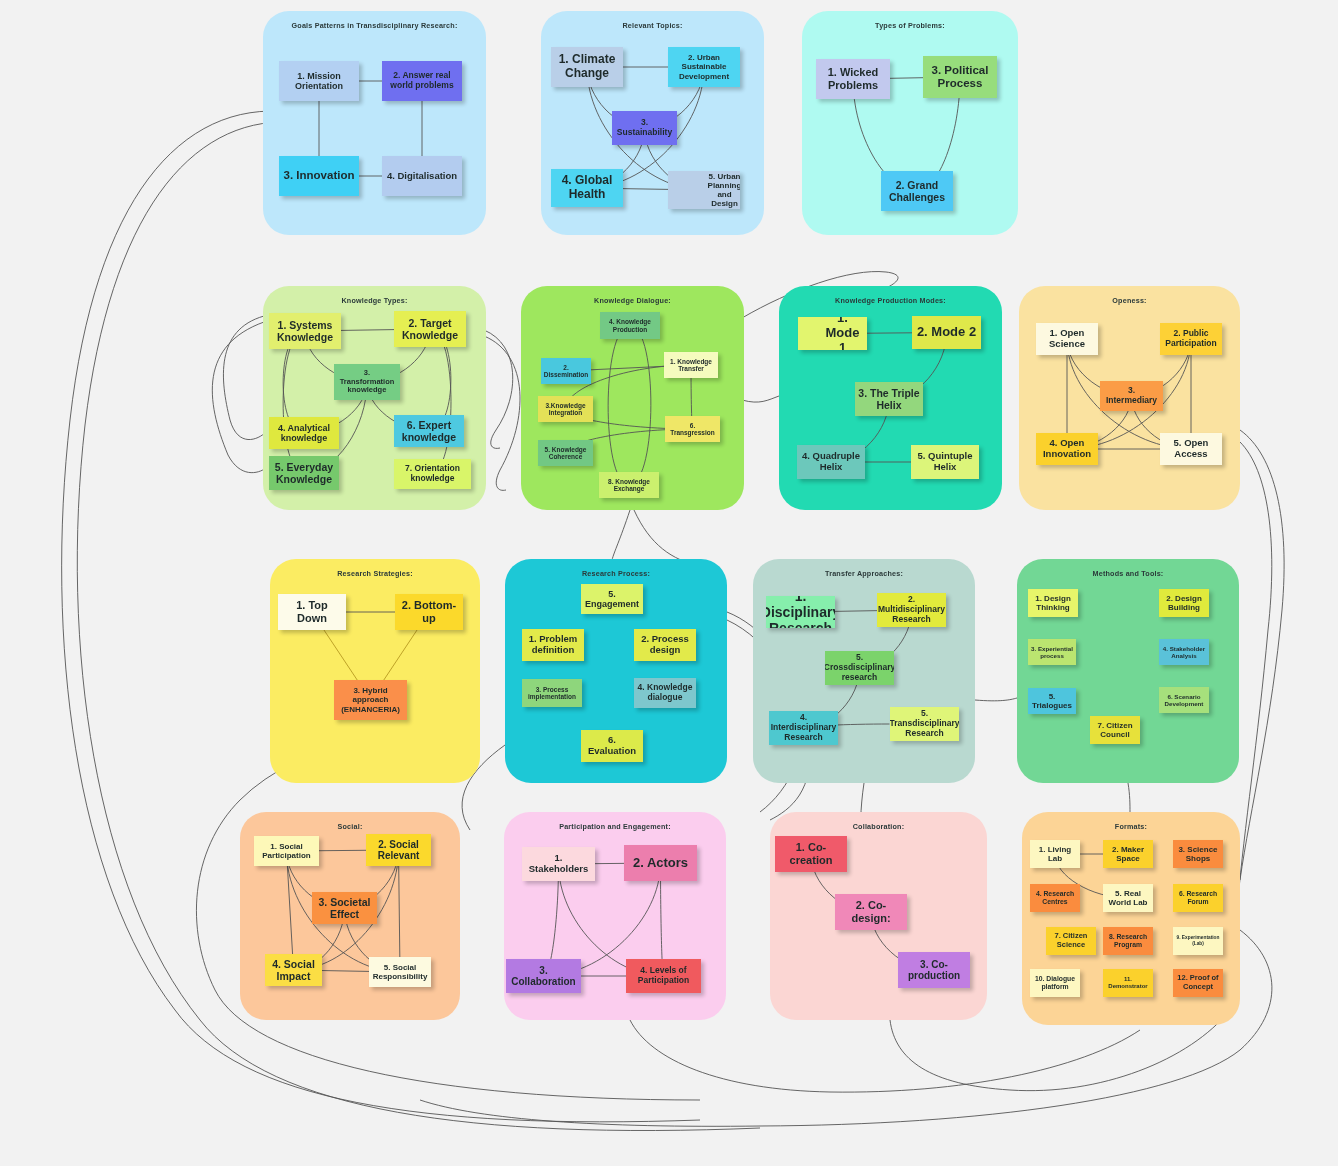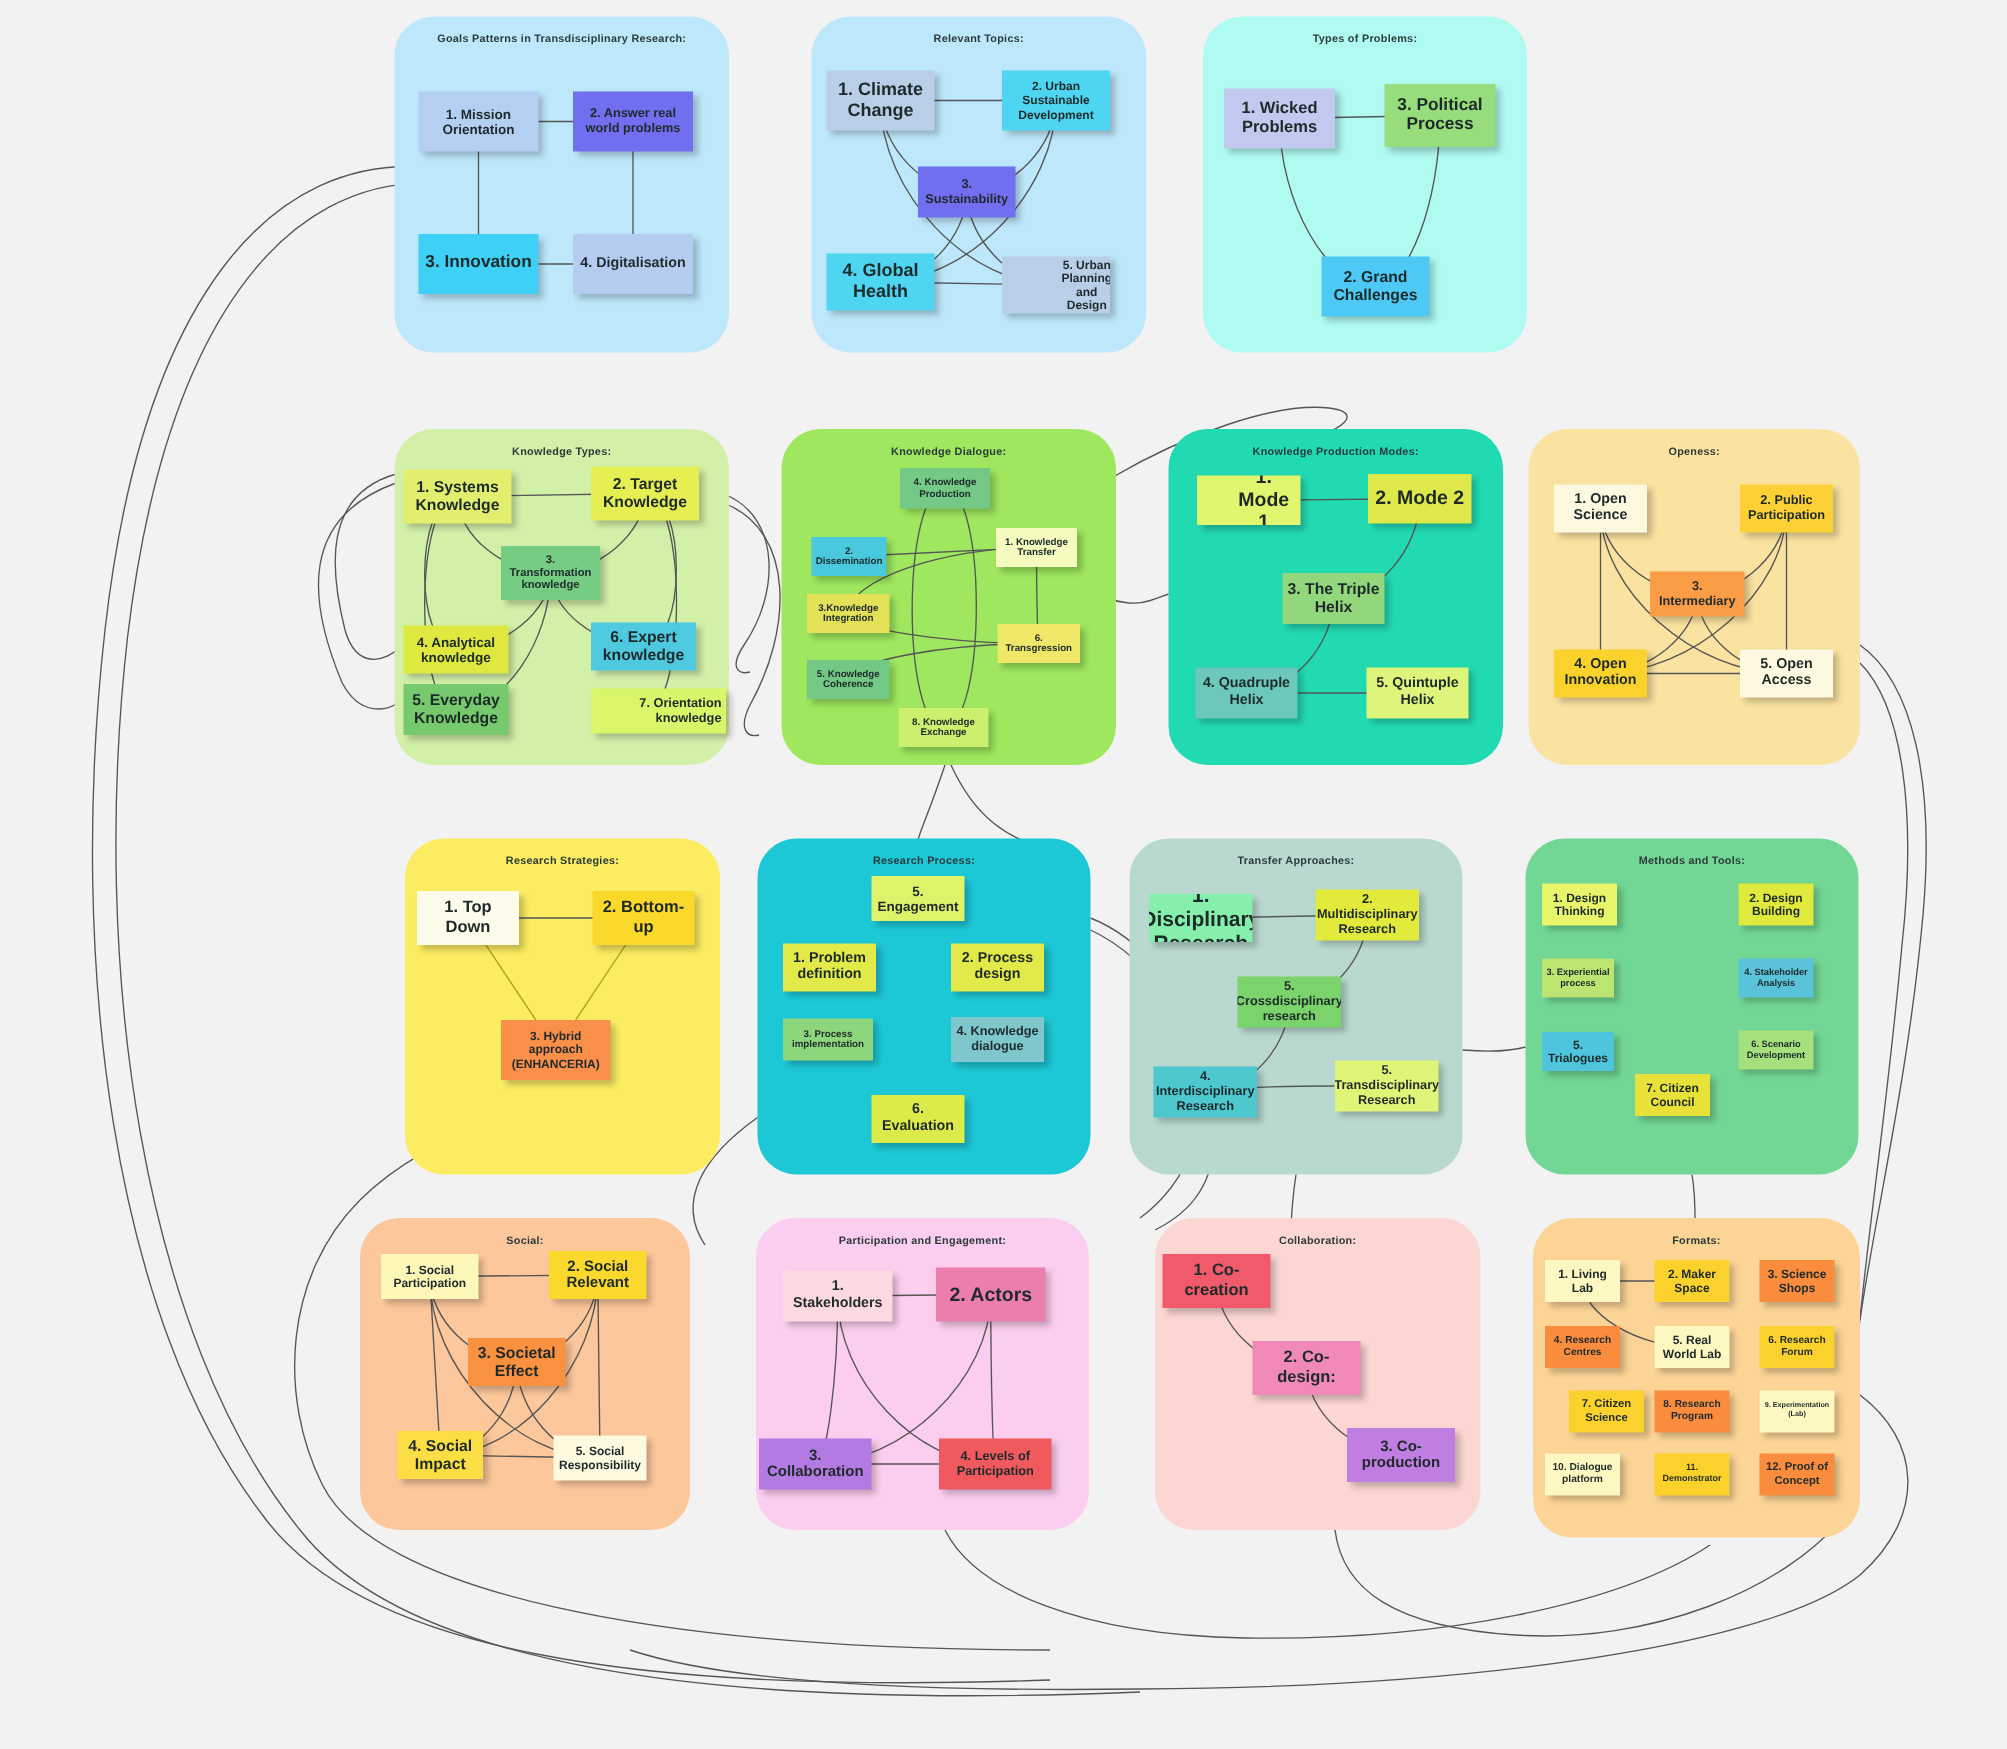--- a/index.html
+++ b/index.html
@@ -121,21 +121,21 @@
           <path d="M 42,45 C 13,45 13,147 41,147" fill="none" stroke="#555555" stroke-width="0.9"></path>
           <path d="M 167,43 C 195,43 195,188 167,188" fill="none" stroke="#555555" stroke-width="0.9"></path>
           <path d="M 167,43 C 195,43 195,145 166,145" fill="none" stroke="#555555" stroke-width="0.9"></path>
         </svg>
         <div class="node" style="left: 6px; top: 27px; width: 72px; height: 36px; background: rgb(226, 239, 110); font-size: 10.5px;">1. Systems Knowledge</div>
         <div class="node" style="left: 131px; top: 25px; width: 72px; height: 36px; background: rgb(229, 239, 82); font-size: 10.5px;">2. Target Knowledge</div>
         <div class="node" style="left: 71px; top: 78px; width: 66px; height: 36px; background: rgb(117, 205, 132); font-size: 7.5px;">3. Transformation knowledge</div>
         <div class="node" style="left: 6px; top: 131px; width: 70px; height: 32px; background: rgb(223, 232, 62); font-size: 9px;">4. Analytical knowledge</div>
         <div class="node" style="left: 131px; top: 129px; width: 70px; height: 32px; background: rgb(78, 201, 224); font-size: 10.5px;">6. Expert knowledge</div>
         <div class="node" style="left: 6px; top: 170px; width: 70px; height: 34px; background: rgb(118, 201, 108); font-size: 10.5px;">5. Everyday Knowledge</div>
-        <div class="node" style="left: 131px; top: 173px; width: 90px; height: 30px; background: rgb(217, 245, 105); font-size: 8.5px; text-align: right;">7. Orientation knowledge</div>
+        <div class="node" style="left: 131px; top: 173px; width: 77px; height: 30px; background: rgb(217, 245, 105); font-size: 8.5px;">7. Orientation knowledge</div>
       </div>
       <div class="panel" style="left: 521px; top: 286px; width: 223px; height: 224px; background: rgb(158, 231, 94);">
         <div class="panel-title">Knowledge Dialogue:</div>
         <svg class="links" width="223" height="224" style="width: 223px; height: 224px;">
           <path d="M 45,85 L 170,79" fill="none" stroke="#555555" stroke-width="0.9"></path>
           <path d="M 44.5,123 C 44.5,101 107.25,79 170,79" fill="none" stroke="#555555" stroke-width="0.9"></path>
           <path d="M 44.5,123 C 44.5,133 108,143 171.5,143" fill="none" stroke="#555555" stroke-width="0.9"></path>
           <path d="M 44.5,167 C 44.5,155 108,143 171.5,143" fill="none" stroke="#555555" stroke-width="0.9"></path>
           <path d="M 109,39.5 C 80,39.5 80,199 108,199" fill="none" stroke="#555555" stroke-width="0.9"></path>
           <path d="M 109,39.5 C 137,39.5 137,199 108,199" fill="none" stroke="#555555" stroke-width="0.9"></path>

